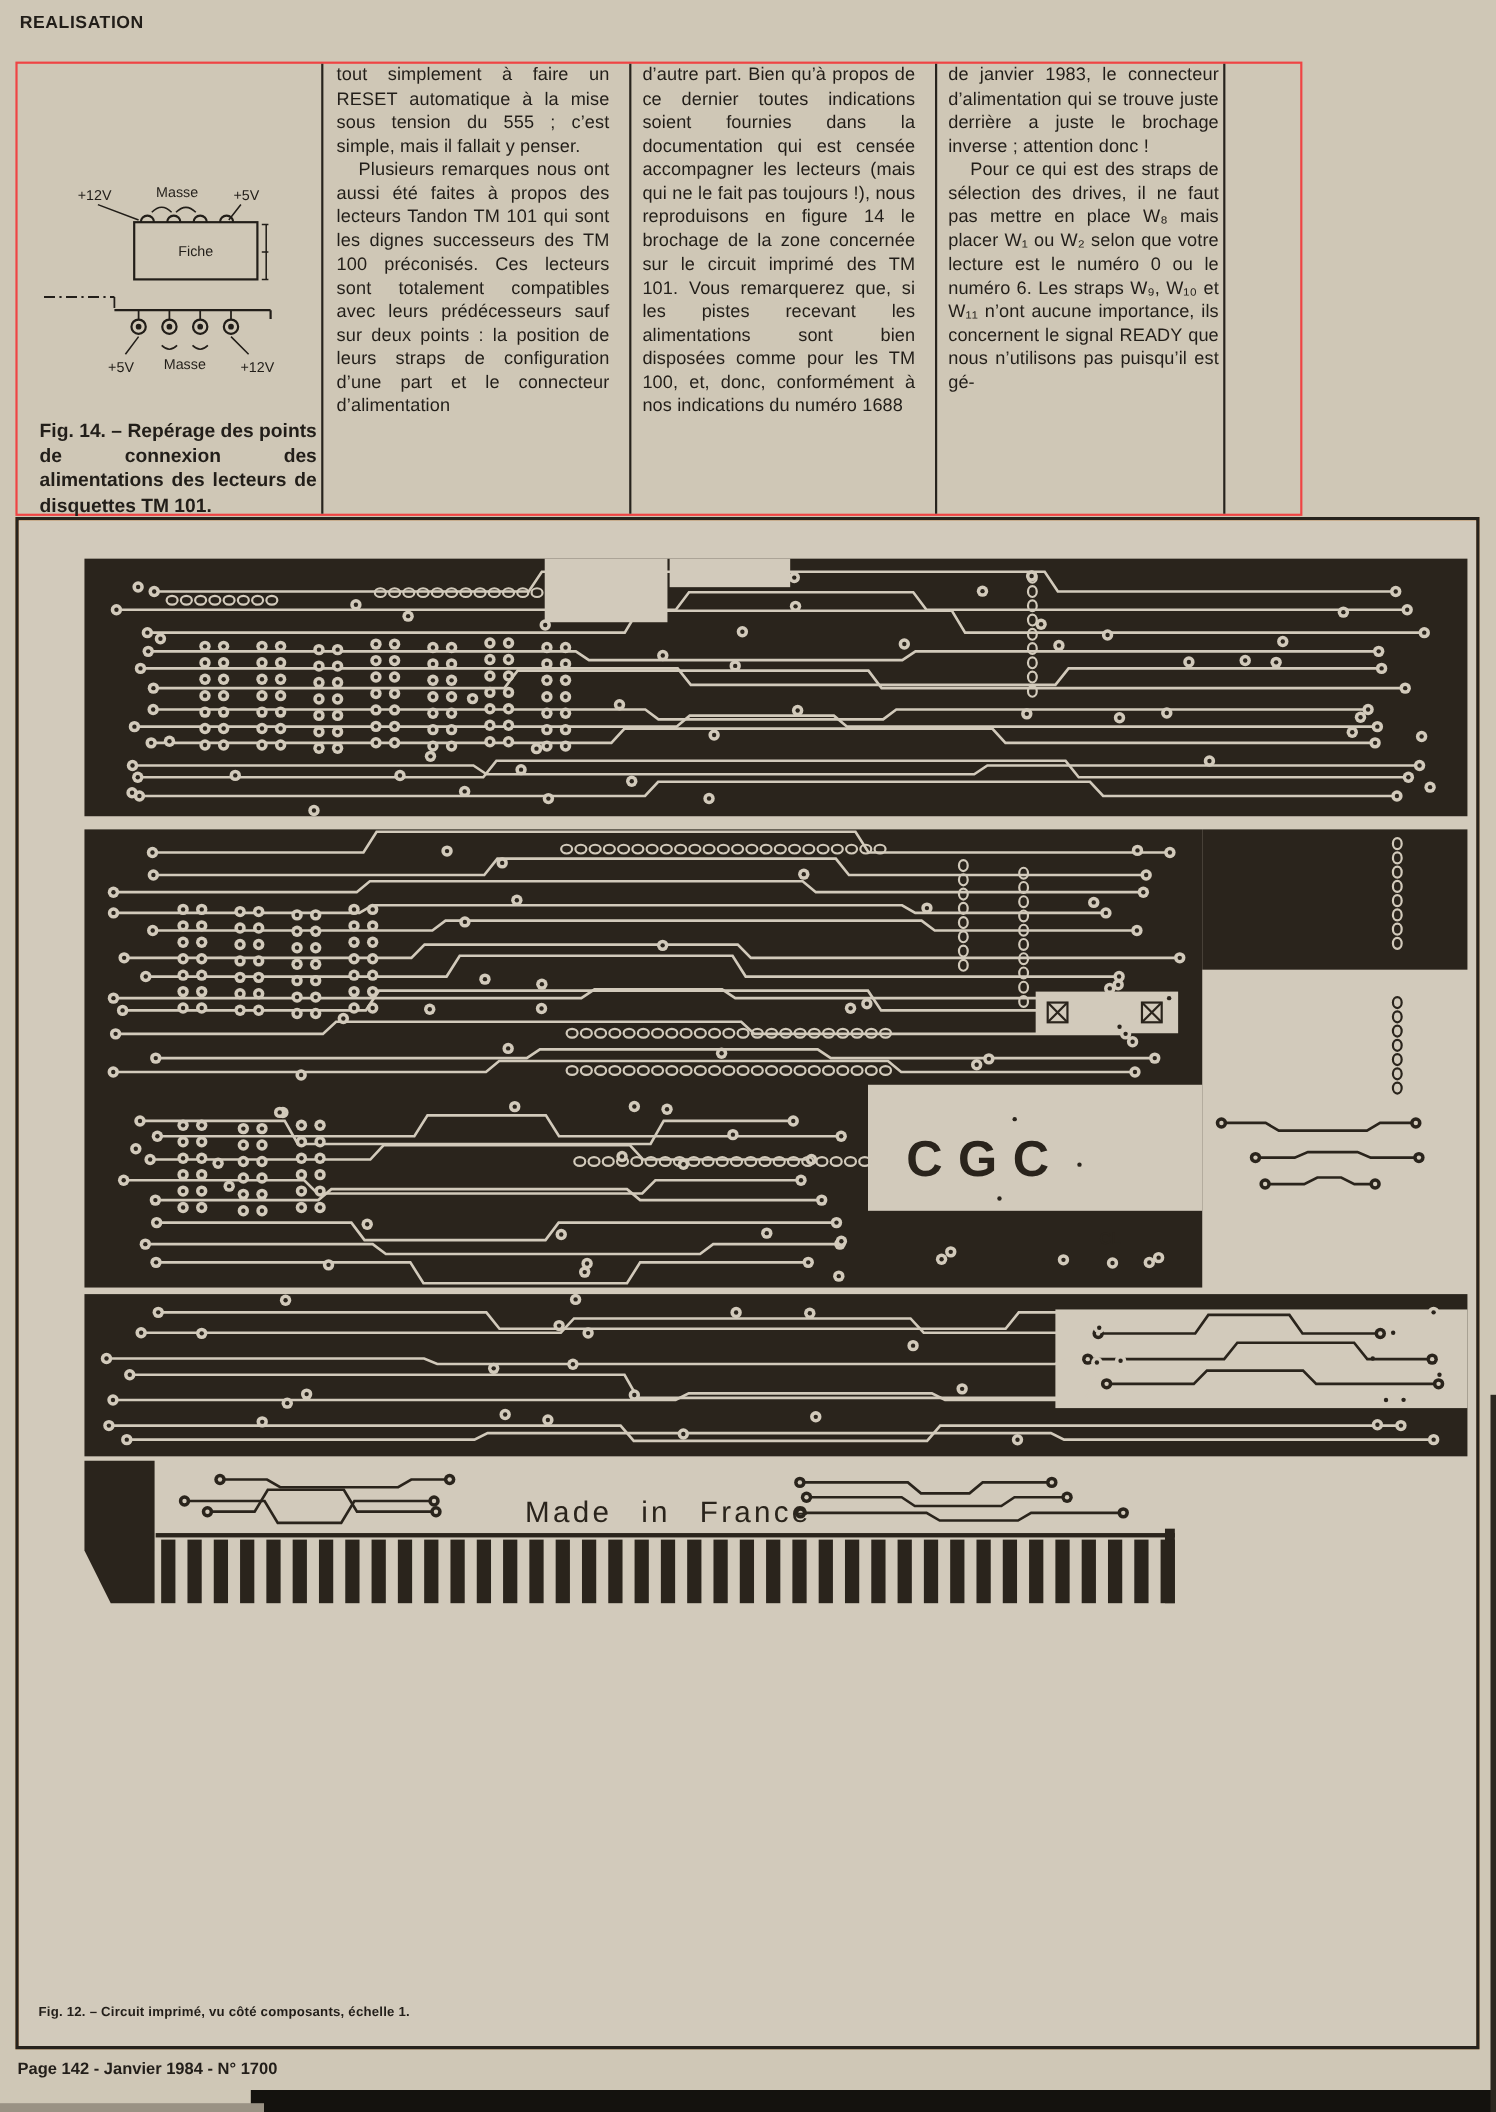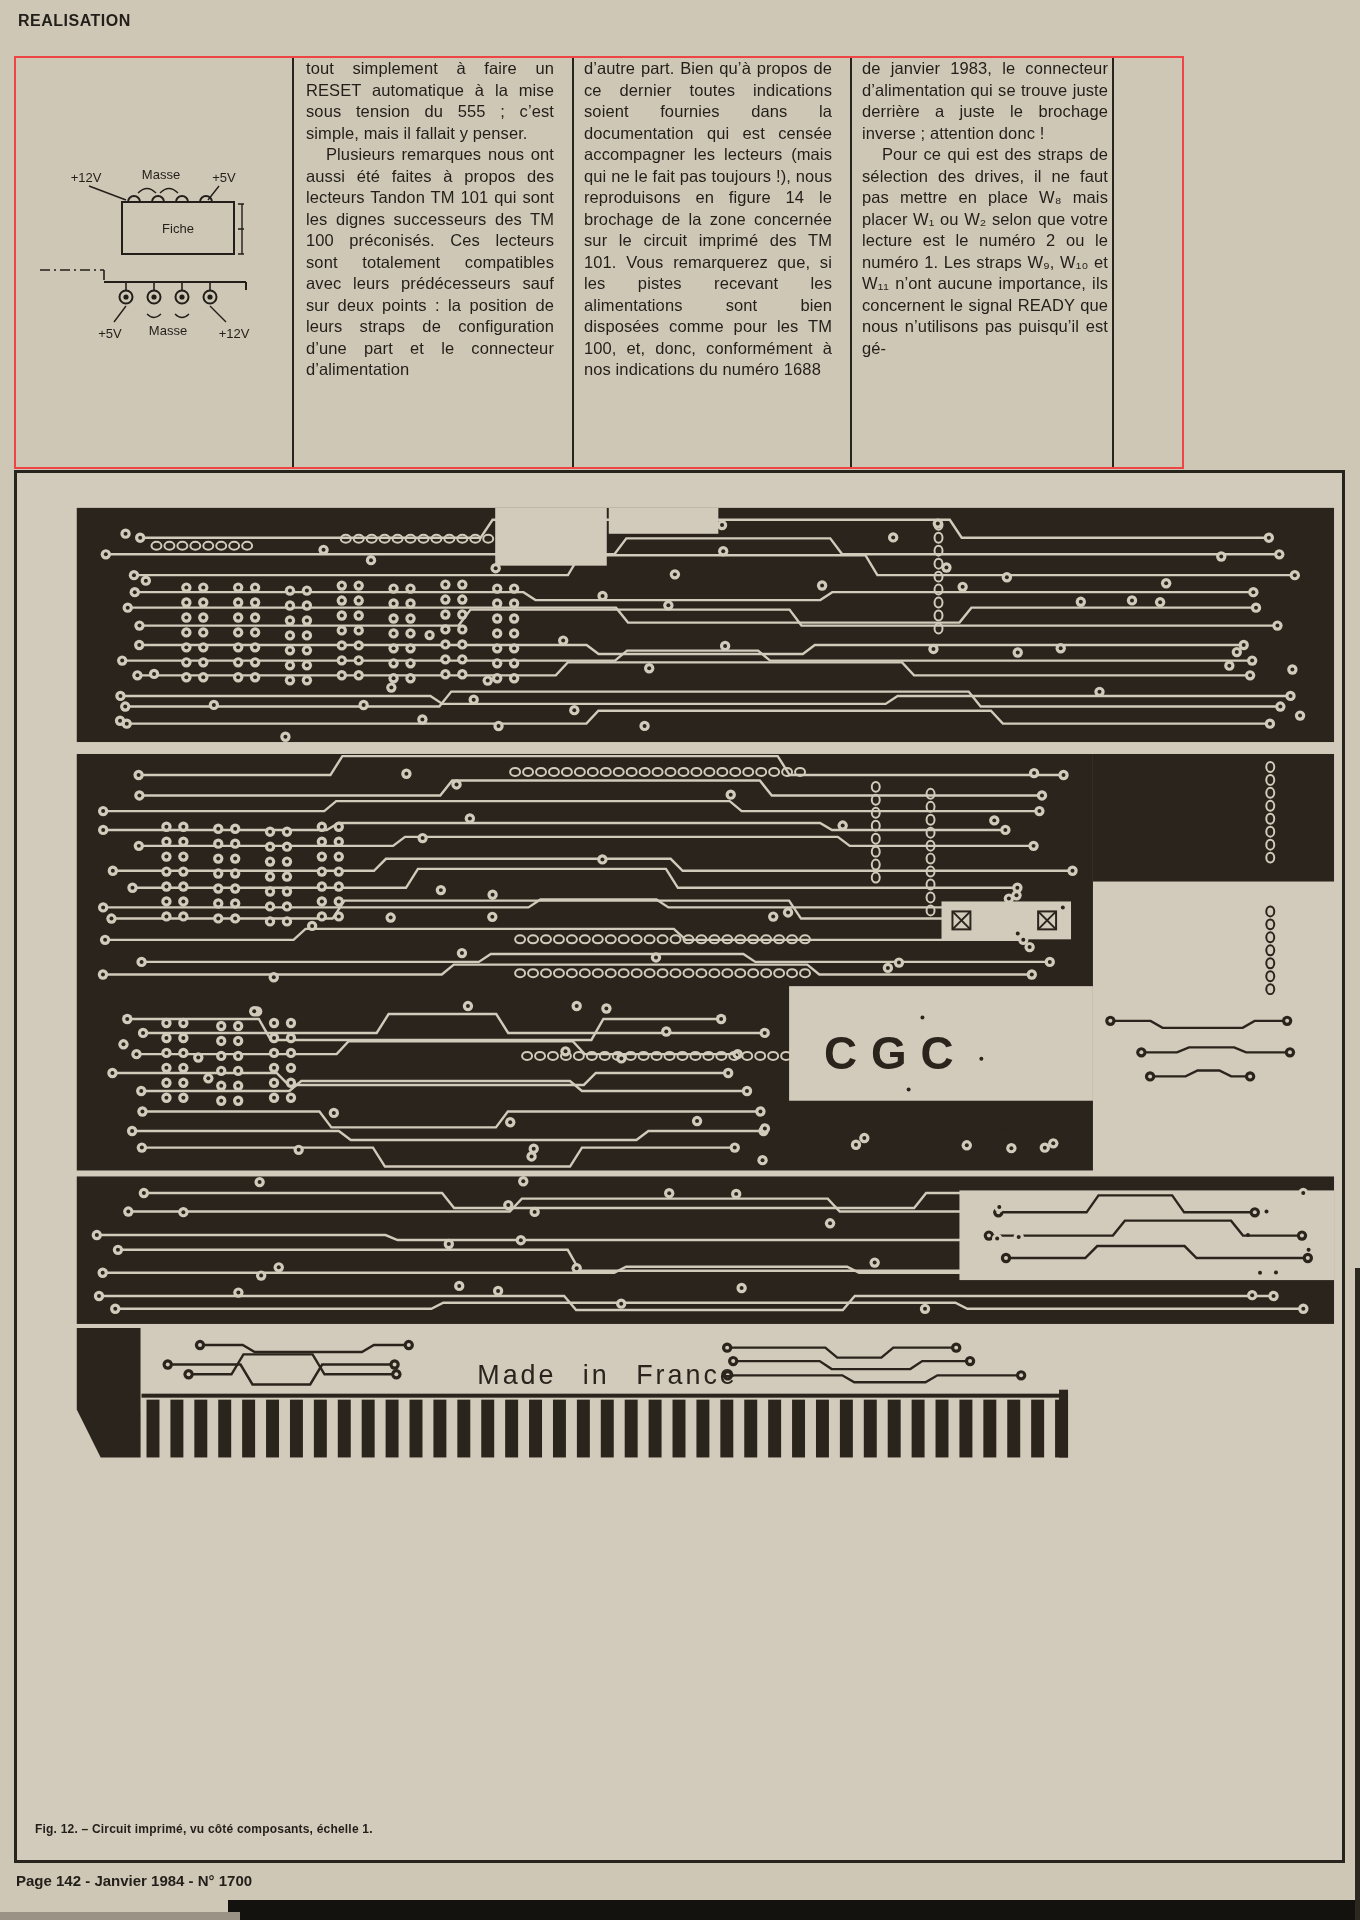--- a/index.html
+++ b/index.html
@@ -66,37 +66,38 @@
         <g fill="#221e19" font-size="13" text-anchor="middle">
           <text x="52" y="18">+12V</text>
           <text x="127" y="15">Masse</text>
           <text x="190" y="18">+5V</text>
           <text x="144" y="69">Fiche</text>
           <text x="76" y="174">+5V</text>
           <text x="134" y="171">Masse</text>
           <text x="200" y="174">+12V</text>
         </g>
       </svg>
+      <div class="figcap">Fig. 14. – Repérage des points de connexion des alimentations des lecteurs de disquettes TM 101.</div>
     </div>
 
     <div class="vr" style="left:276px"></div>
     <div class="vr" style="left:556px"></div>
     <div class="vr" style="left:834px"></div>
     <div class="vr" style="left:1096px"></div>
 
     <div class="txtcol" style="left:290px;width:248px">
       <p>tout simplement à faire un RESET automatique à la mise sous tension du 555 ; c’est simple, mais il fallait y penser.</p>
       <p>Plusieurs remarques nous ont aussi été faites à propos des lecteurs Tandon TM 101 qui sont les dignes successeurs des TM 100 préconisés. Ces lecteurs sont totalement compatibles avec leurs prédécesseurs sauf sur deux points : la position de leurs straps de configuration d’une part et le connecteur d’alimentation</p>
     </div>
     <div class="txtcol" style="left:568px;width:248px">
       <p>d’autre part. Bien qu’à propos de ce dernier toutes indications soient fournies dans la documentation qui est censée accompagner les lecteurs (mais qui ne le fait pas toujours !), nous reproduisons en figure 14 le brochage de la zone concernée sur le circuit imprimé des TM 101. Vous remarquerez que, si les pistes recevant les alimentations sont bien disposées comme pour les TM 100, et, donc, conformément à nos indications du numéro 1688</p>
     </div>
     <div class="txtcol" style="left:846px;width:246px">
       <p>de janvier 1983, le connecteur d’alimentation qui se trouve juste derrière a juste le brochage inverse ; attention donc !</p>
-      <p>Pour ce qui est des straps de sélection des drives, il ne faut pas mettre en place W₈ mais placer W₁ ou W₂ selon que votre lecture est le numéro 2 ou le numéro 1. Les straps W₉, W₁₀ et W₁₁ n’ont aucune importance, ils concernent le signal READY que nous n’utilisons pas puisqu’il est gé-</p>
+      <p>Pour ce qui est des straps de sélection des drives, il ne faut pas mettre en place W₈ mais placer W₁ ou W₂ selon que votre lecture est le numéro 0 ou le numéro 6. Les straps W₉, W₁₀ et W₁₁ n’ont aucune importance, ils concernent le signal READY que nous n’utilisons pas puisqu’il est gé-</p>
     </div>
     <div class="txtcol" style="left:1106px;width:222px"></div>
   </div>
 
   <div class="pcbbox">
     <svg class="pcbsvg" viewBox="0 0 1330 1392" preserveAspectRatio="none">
 
       <rect x="0" y="0" width="1330" height="1392" fill="#d2cabb"></rect>
 
       <g fill="#2a241c">

